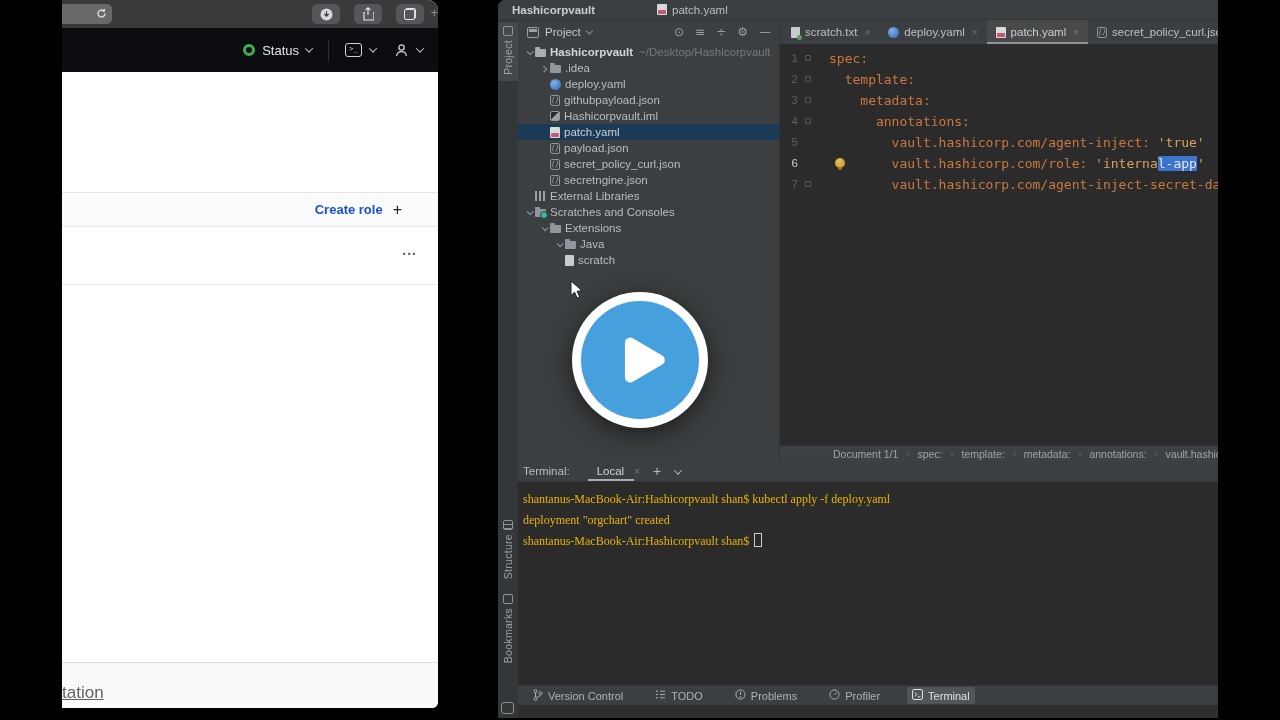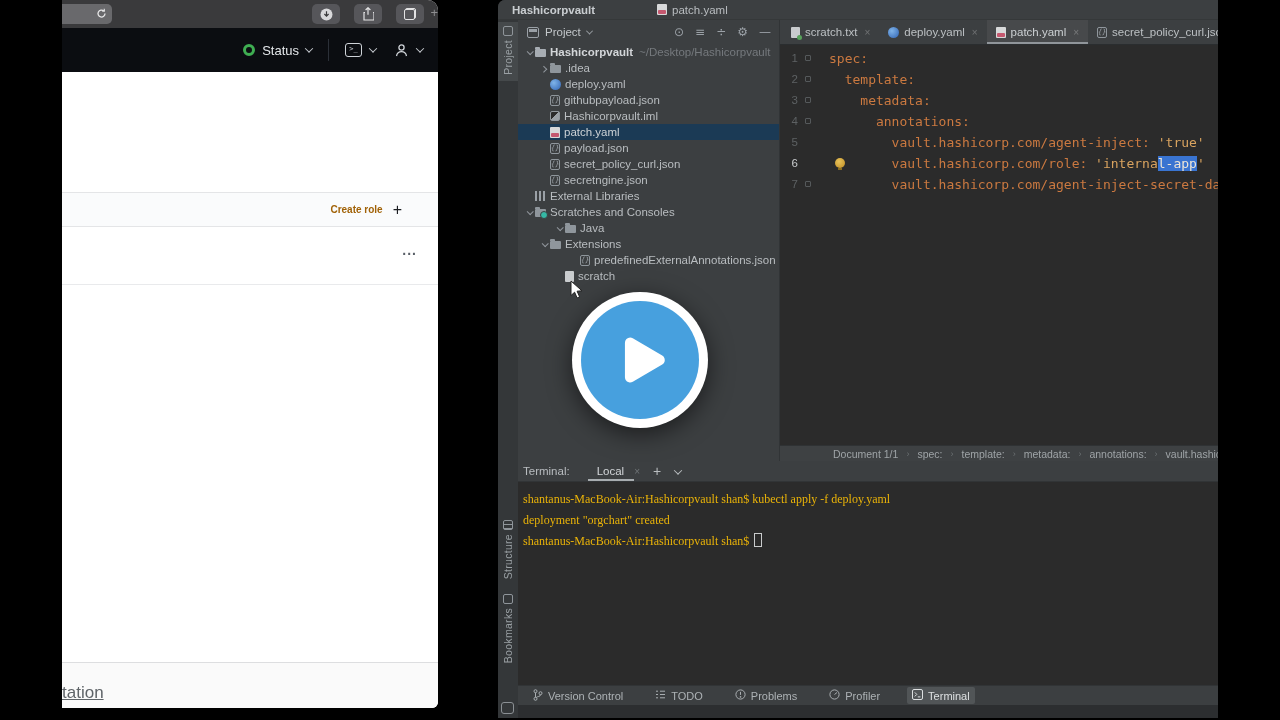--- a/index.html
+++ b/index.html
@@ -32,21 +32,21 @@
   .nav-group { display:flex; align-items:center; gap:8px; cursor:pointer; }
   .nav-group + .nav-group { margin-left:18px; }
   .console-ic { width:17px; height:14px; border:1.4px solid #cfd3d8; border-radius:3px;
     color:#cfd3d8; font-size:7px; line-height:11px; text-align:center; font-family:"DejaVu Sans Mono",monospace; }
 
   .hr-top { position:absolute; top:192px; left:0; right:0; height:1px; background:#e4e5e7; }
   .page-toolbar { position:absolute; top:193px; left:0; right:0; height:34px; background:#fafbfc;
     border-bottom:1px solid #e4e5e7; display:flex; align-items:center; justify-content:flex-end;
     padding-right:36px; gap:10px; }
   .create-role { display:flex; align-items:center; gap:10px; background:none; border:none; cursor:pointer; }
-  .create-role .lbl { font-weight:700; font-size:10px; color:#a16207; }
+  .create-role .lbl { font-weight:700; font-size:13px; color:#1d4ed8; }
   .create-role .plus { font-size:16px; color:#1c1e22; font-weight:400; line-height:1; }
   .row-menu { position:absolute; top:245px; right:21px; color:#585e66; font-size:14px; font-weight:700;
     letter-spacing:1px; cursor:pointer; line-height:10px; }
   .row-hr { position:absolute; top:284px; left:0; right:0; height:1px; background:#e9eaec; }
   .footer { position:absolute; top:662px; left:0; right:0; bottom:0; background:#fafafa; border-top:1px solid #dddee0; }
   .footer a { position:absolute; left:0; top:20px; color:#5f6468; font-size:17px; text-decoration:underline; cursor:pointer; }
 
   
   .ide { position:absolute; left:498px; top:0; width:720px; height:718px; background:#3c3f41;
     border-radius:7px 0 0 0; box-shadow:0 10px 34px rgba(0,0,0,.65); overflow:hidden;
@@ -338,38 +338,33 @@
           <i class="ic ic-lib"></i>
           <span class="tlabel">External Libraries</span>
         </div>
         <div class="trow" style="padding-left: 6px;">
           <span class="tcaret">
             <span class="caret-d"></span>
           </span>
           <i class="ic ic-scratches"></i>
           <span class="tlabel">Scratches and Consoles</span>
         </div>
+        <div class="trow" style="padding-left: 21px;">
+          <span class="tcaret">
+            <span class="caret-d"></span>
+          </span>
+          <i class="ic ic-folder"></i>
+          <span class="tlabel">Extensions</span>
+        </div>
         <div class="trow" style="padding-left: 36px;">
           <span class="tcaret">
             <span class="caret-d"></span>
           </span>
           <i class="ic ic-folder"></i>
           <span class="tlabel">Java</span>
-        </div>
-        <div class="trow" style="padding-left: 21px;">
-          <span class="tcaret">
-            <span class="caret-d"></span>
-          </span>
-          <i class="ic ic-folder"></i>
-          <span class="tlabel">Extensions</span>
-        </div>
-        <div class="trow" style="padding-left: 51px;">
-          <span class="tcaret"></span>
-          <i class="ic ic-json"></i>
-          <span class="tlabel">predefinedExternalAnnotations.json</span>
         </div>
         <div class="trow" style="padding-left: 36px;">
           <span class="tcaret"></span>
           <i class="ic ic-file"></i>
           <span class="tlabel">scratch</span>
         </div>
       </div>
   </div>
 
   <div class="editor">

